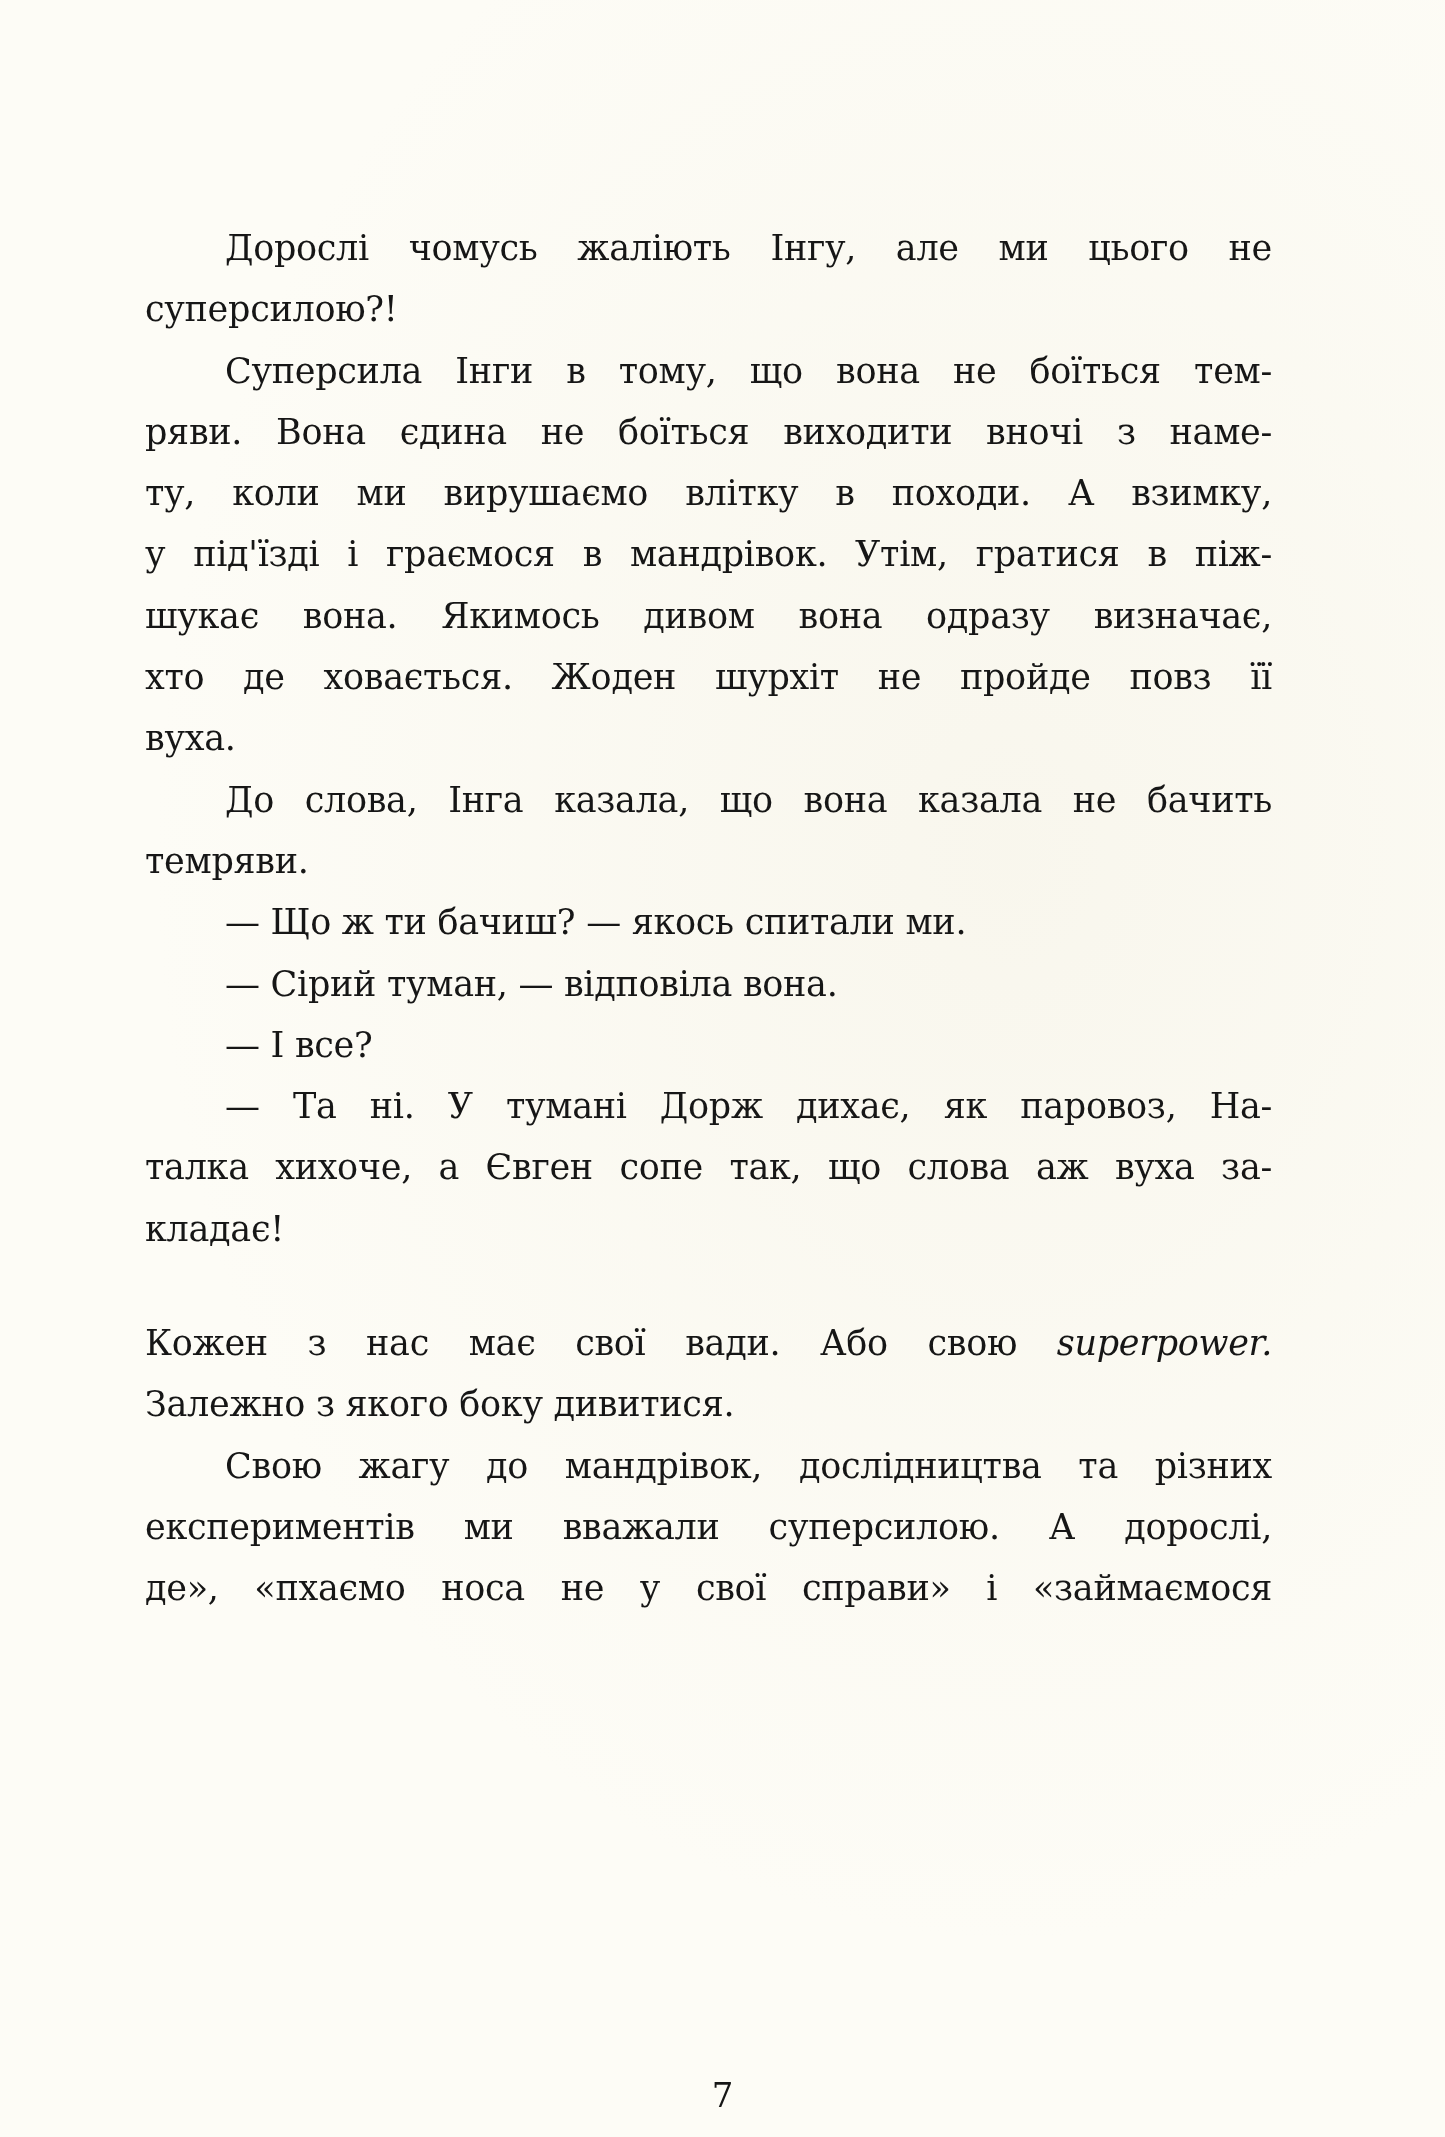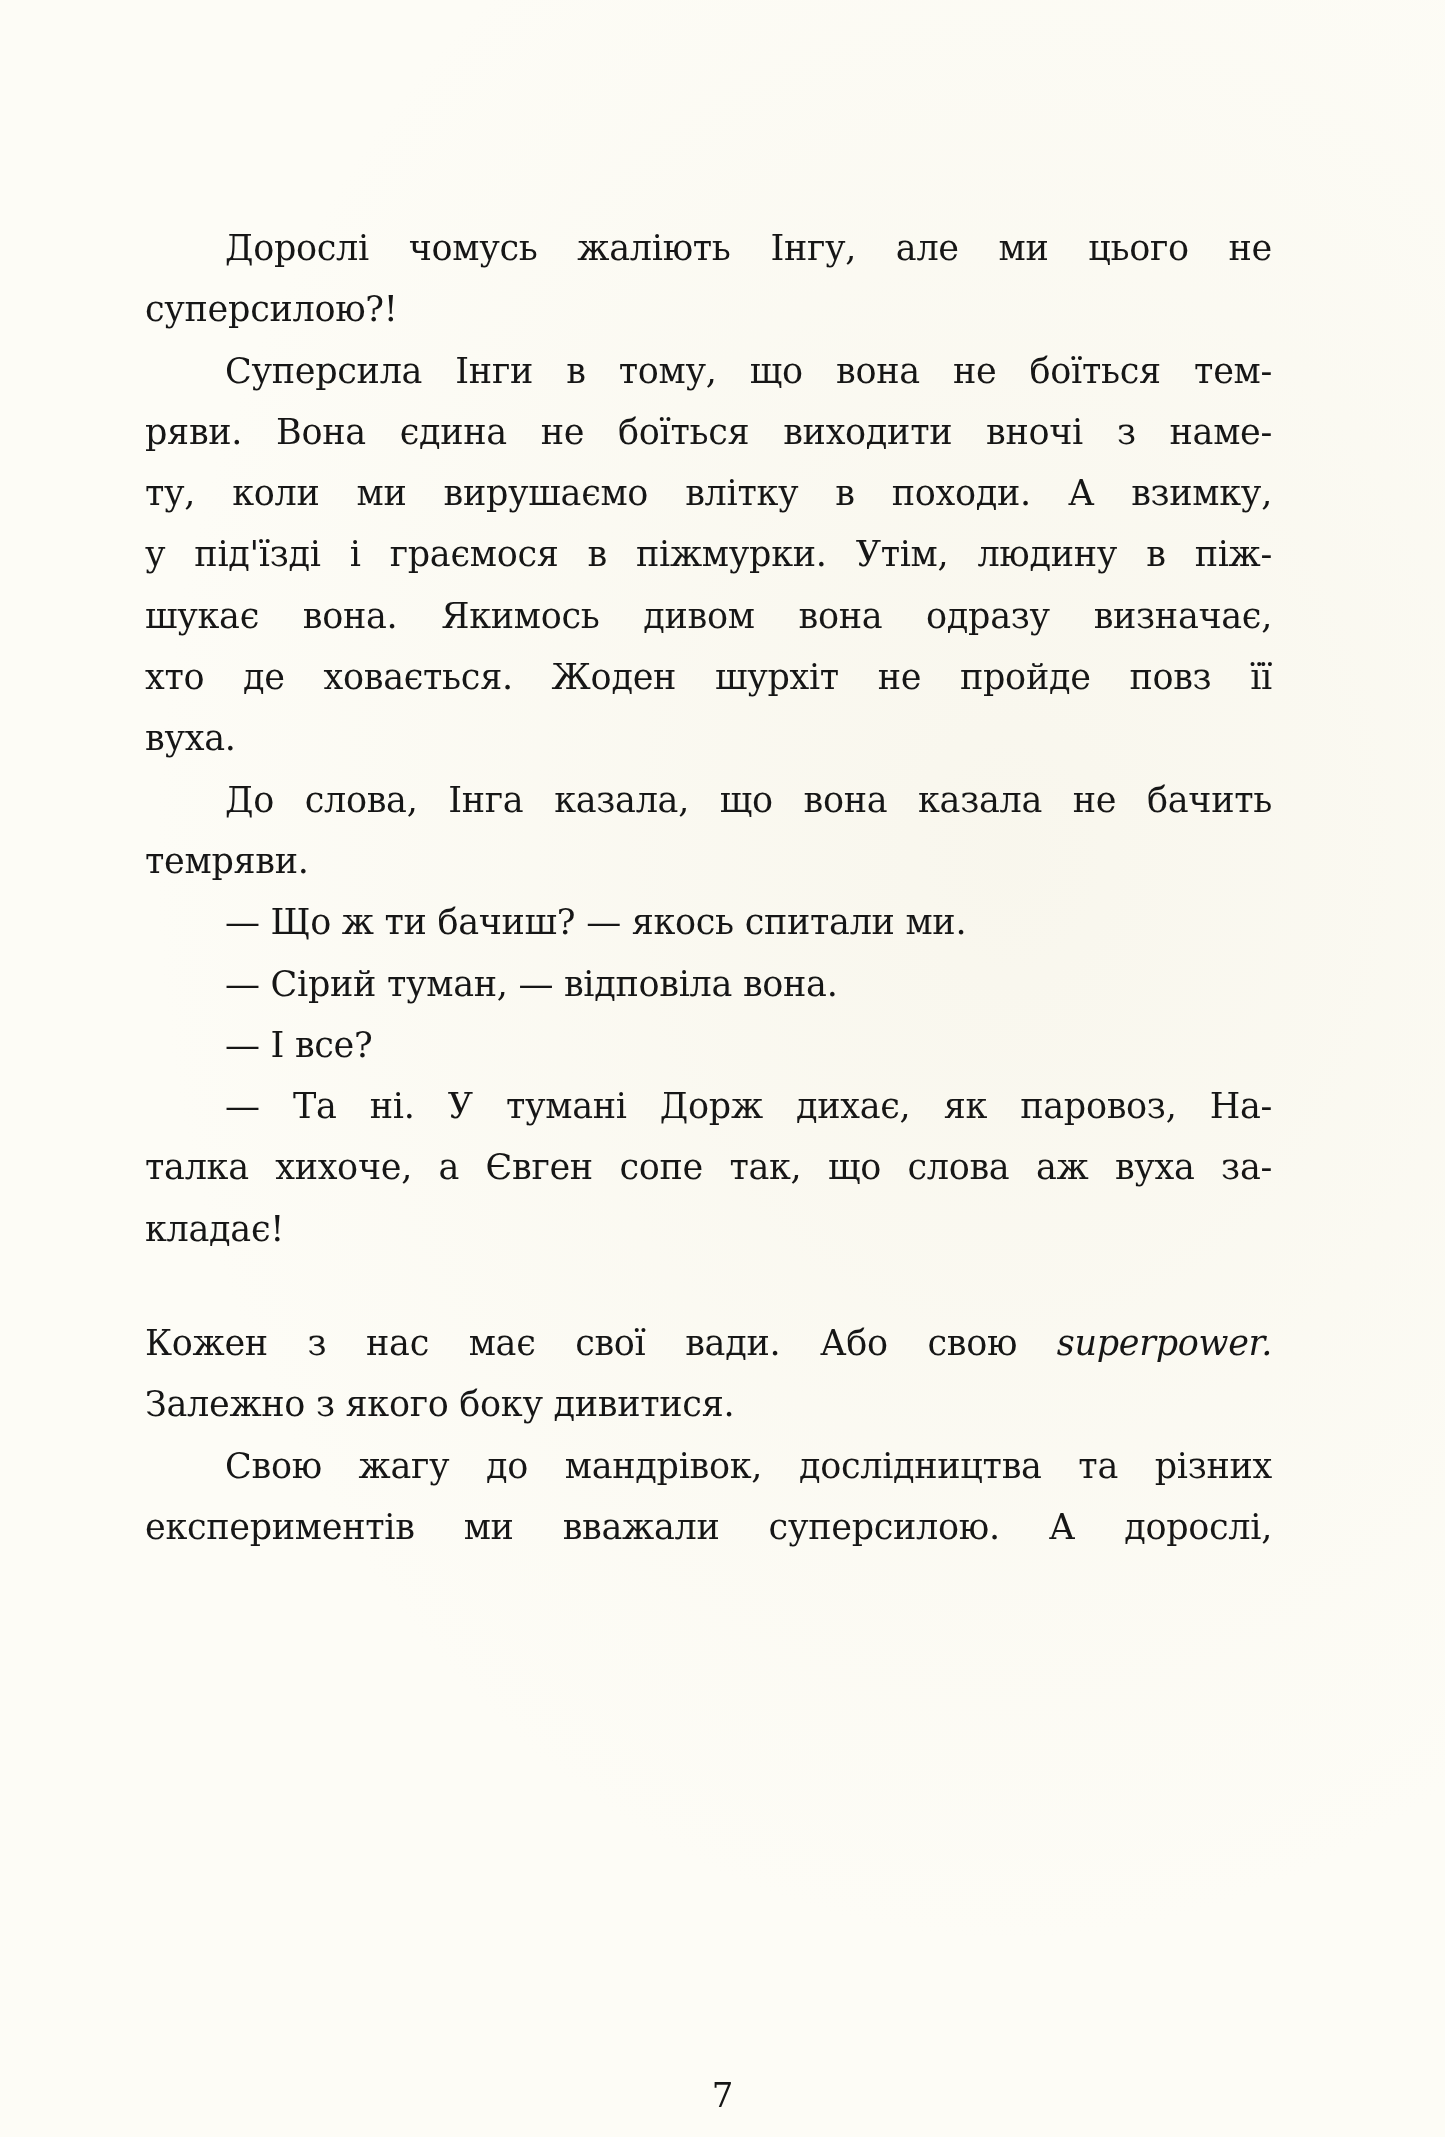--- a/index.html
+++ b/index.html
@@ -58,36 +58,37 @@
 </head>
 <body>
 
 <div class="page">
   <div class="text-block">
     <span class="line indent">Дорослі чомусь жаліють Інгу, але ми цього не</span>
     <span class="line last">суперсилою?!</span>
     <span class="line indent">Суперсила Інги в тому, що вона не боїться тем-</span>
     <span class="line">ряви. Вона єдина не боїться виходити вночі з наме-</span>
     <span class="line">ту, коли ми вирушаємо влітку в походи. А взимку,</span>
-    <span class="line">у під'їзді і граємося в піжмурки. Утім, людину в піж-</span>
+    <span class="line">у під'їзді і граємося в мандрівок. Утім, гратися в піж-</span>
     <span class="line">шукає вона. Якимось дивом вона одразу визначає,</span>
     <span class="line">хто де ховається. Жоден шурхіт не пройде повз її</span>
     <span class="line last">вуха.</span>
     <span class="line indent">До слова, Інга казала, що вона казала не бачить</span>
     <span class="line last">темряви.</span>
     <span class="line indent last">— Що ж ти бачиш? — якось спитали ми.</span>
     <span class="line indent last">— Сірий туман, — відповіла вона.</span>
     <span class="line indent last">— І все?</span>
     <span class="line indent">— Та ні. У тумані Дорж дихає, як паровоз, На-</span>
     <span class="line">талка хихоче, а Євген сопе так, що слова аж вуха за-</span>
     <span class="line last">кладає!</span>
 
     <span class="line blank"></span>
 
     <span class="line"><span>Кожен з нас має свої вади. Або свою</span> <span class="italic">superpower.</span></span>
     <span class="line last">Залежно з якого боку дивитися.</span>
 
     <span class="line indent">Свою жагу до мандрівок, дослідництва та різних</span>
     <span class="line">експериментів ми вважали суперсилою. А дорослі,</span>
+    <span class="line">де», «пхаємо носа не у свої справи» і «займаємося</span>
   </div>
 
   <div class="page-number">7</div>
 </div>
 
 </body></html>

